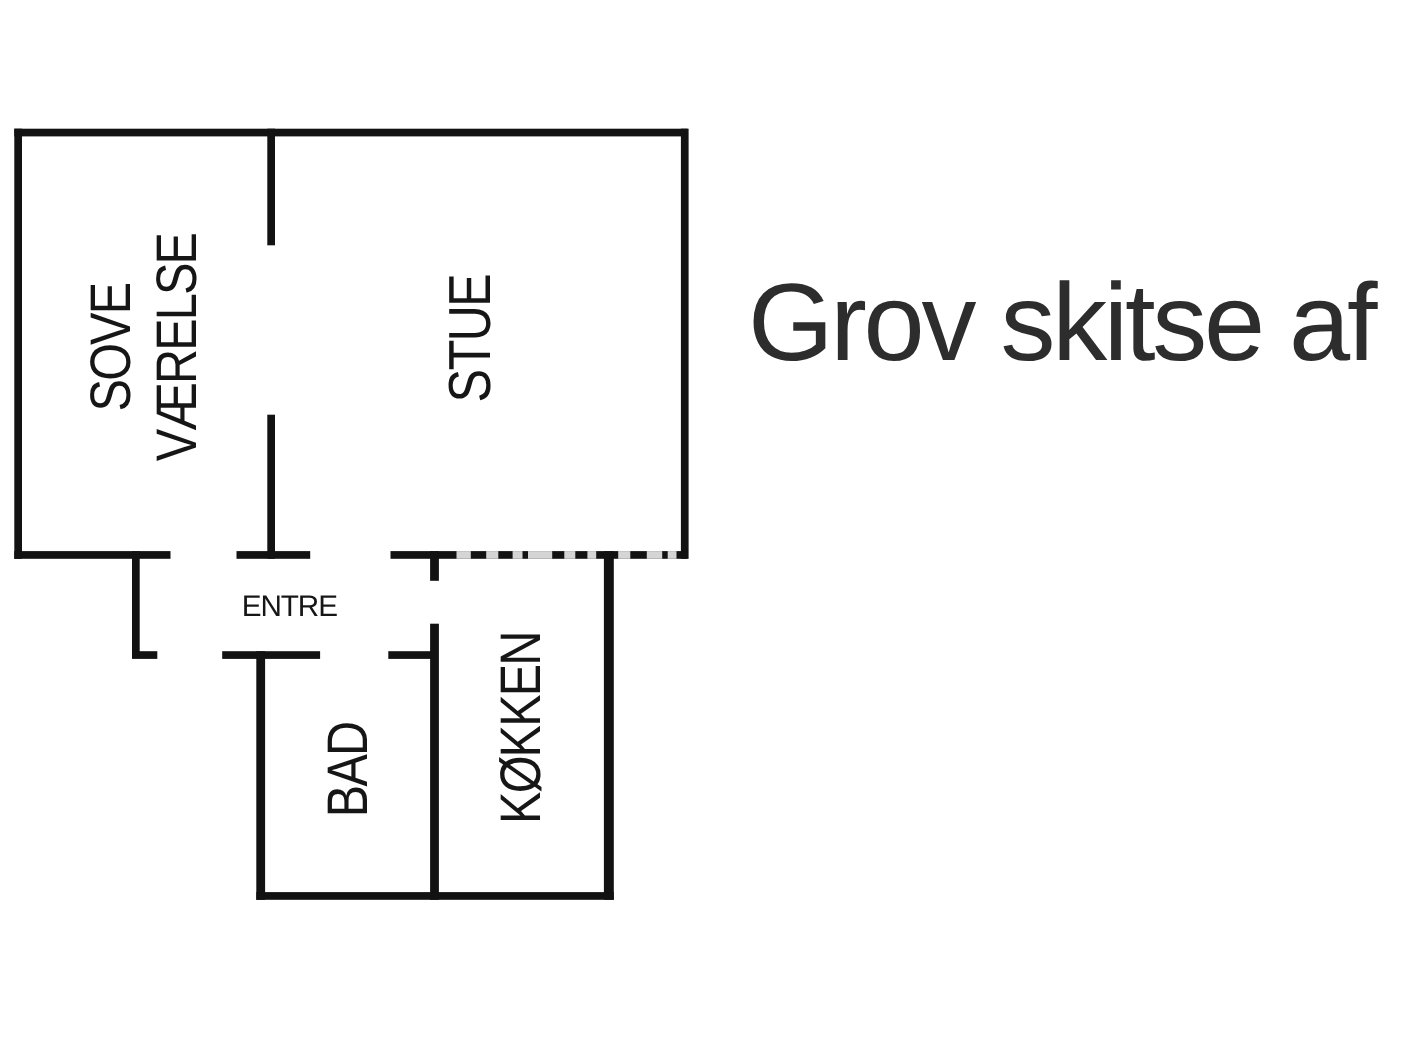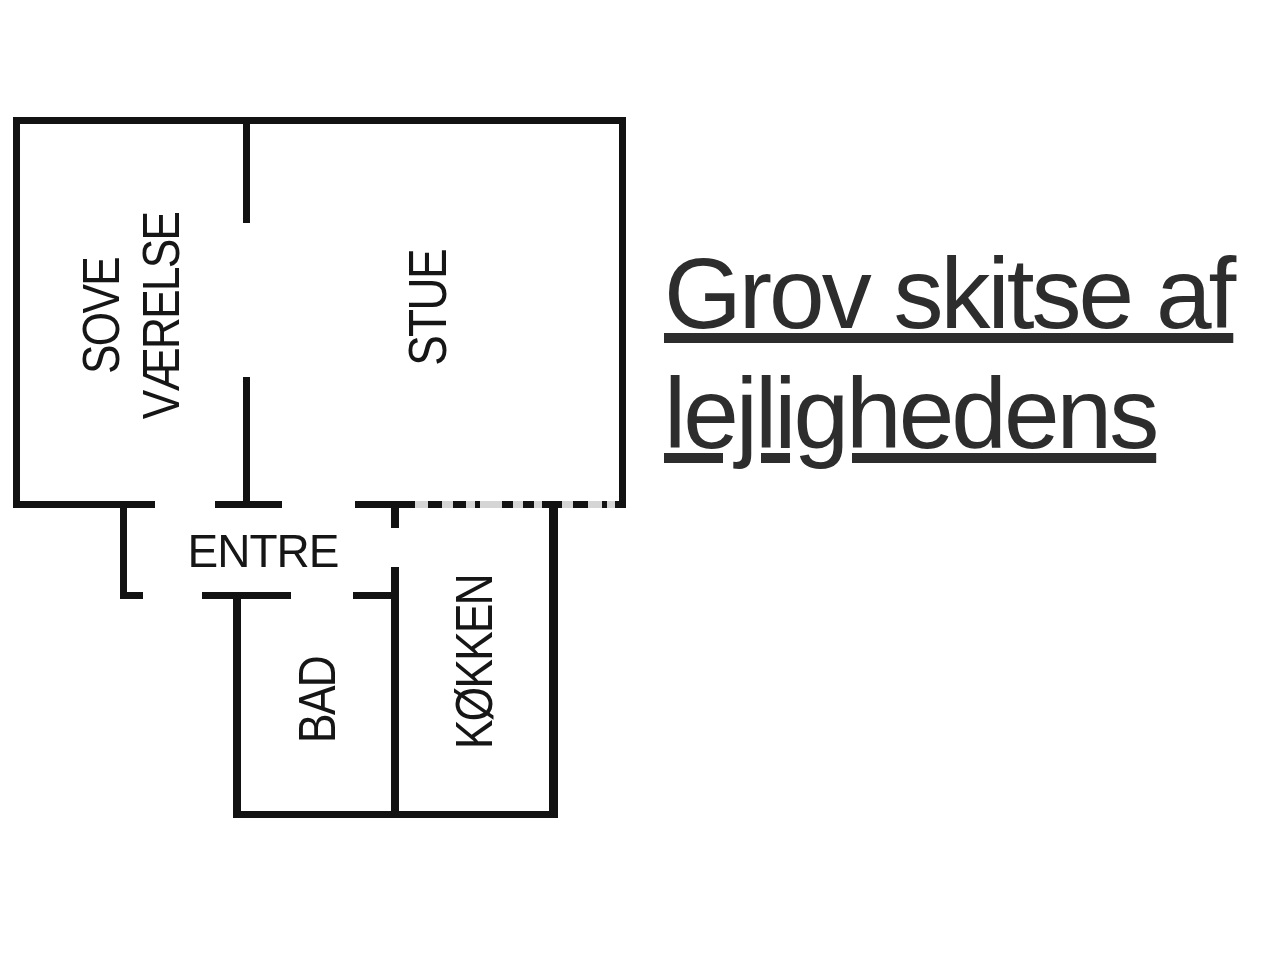--- a/index.html
+++ b/index.html
@@ -36,28 +36,27 @@
     text-align:center;
   }
   .vlabel{
     transform:translate(-50%,-50%) rotate(-90deg) scaleX(0.85);
   }
   .hlabel{
     transform:translate(-50%,-50%);
   }
   .caption{
     position:absolute;
-    left:664px;
+    left:680px;
     top:233px;
     color:var(--caption-text);
     font-size:100px;
     line-height:120px;
     letter-spacing:-3px;
     white-space:nowrap;
-    text-decoration:underline;
   }
 </style>
 </head>
 <body>
 
 <div id="canvas">
 
   <div>
 
     <div class="wall" style="left:13px;top:117px;width:612px;height:7px;"></div>
@@ -96,25 +95,24 @@
 
     <div class="wall" style="left:233px;top:811px;width:325px;height:7px;"></div>
 
     <div class="room-label vlabel" style="left:131px;top:316px;">
       <div>SOVE</div>
       <div>VÆRELSE</div>
     </div>
 
     <div class="room-label vlabel" style="left:427px;top:308px;font-size:54px;">STUE</div>
 
-    <div class="room-label hlabel" style="left:263px;top:551px;font-size:46px;letter-spacing:-1px;">ENTRE</div>
+    <div class="room-label hlabel" style="left:263px;top:551px;font-size:27px;letter-spacing:-1px;">ENTRE</div>
 
     <div class="room-label vlabel" style="left:317px;top:700px;">BAD</div>
 
     <div class="room-label vlabel" style="left:474px;top:662px;">KØKKEN</div>
   </div>
 
   <div class="caption">
     <div>Grov skitse af</div>
-    <div>lejlighedens</div>
   </div>
 
 </div>
 
 </body></html>

